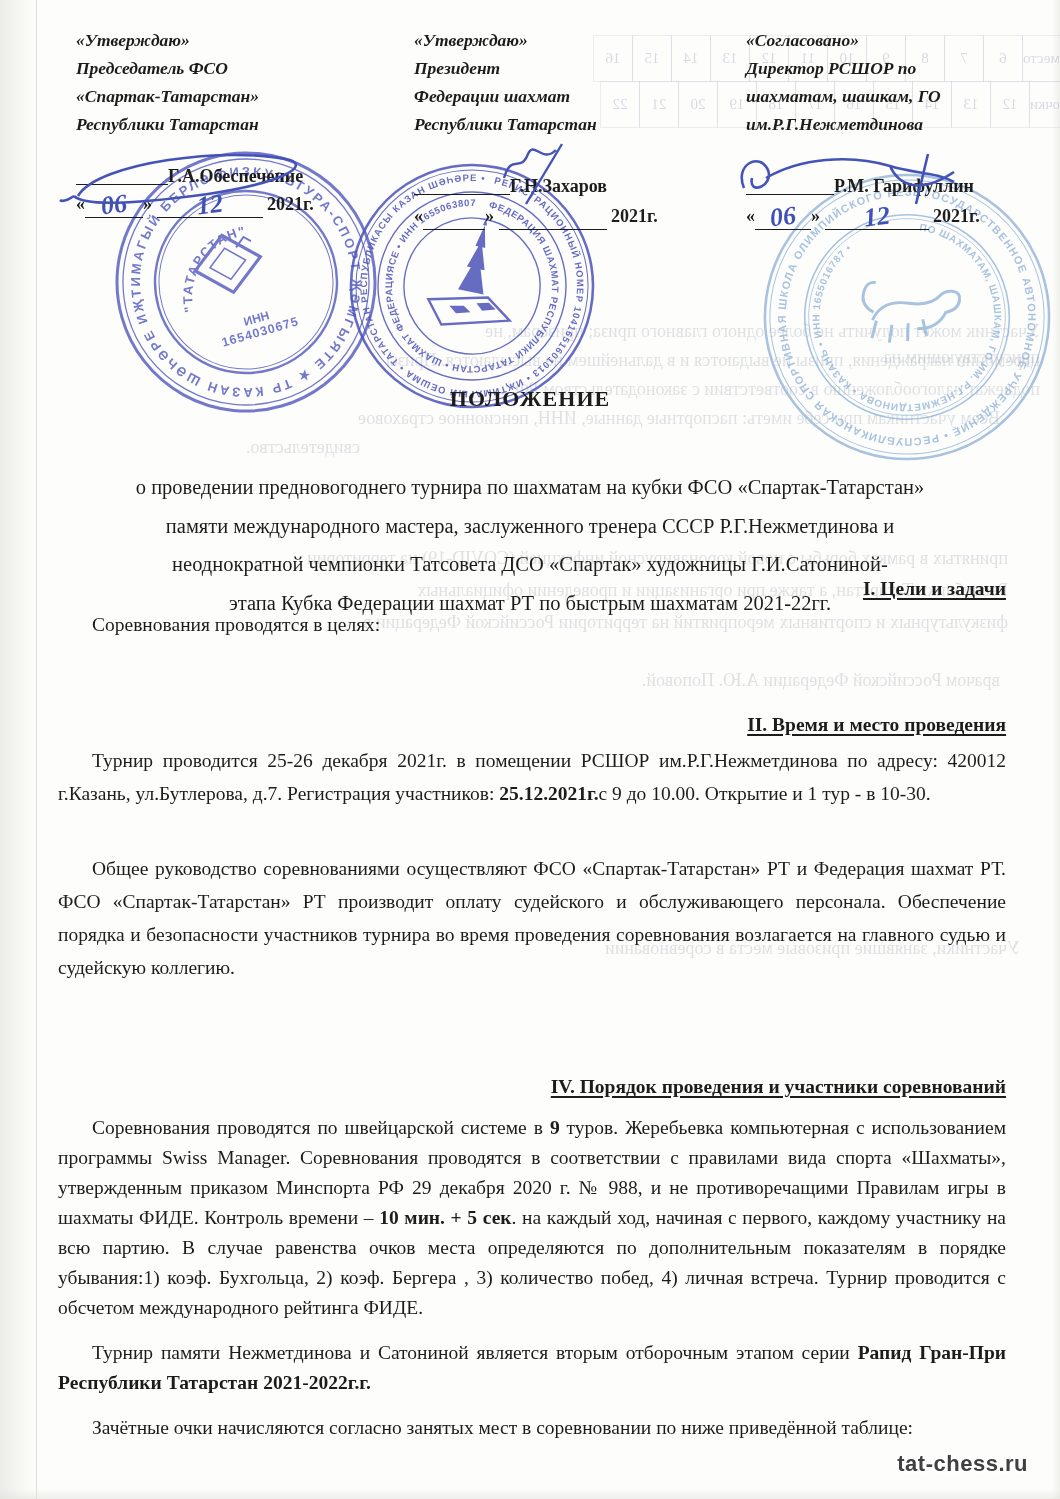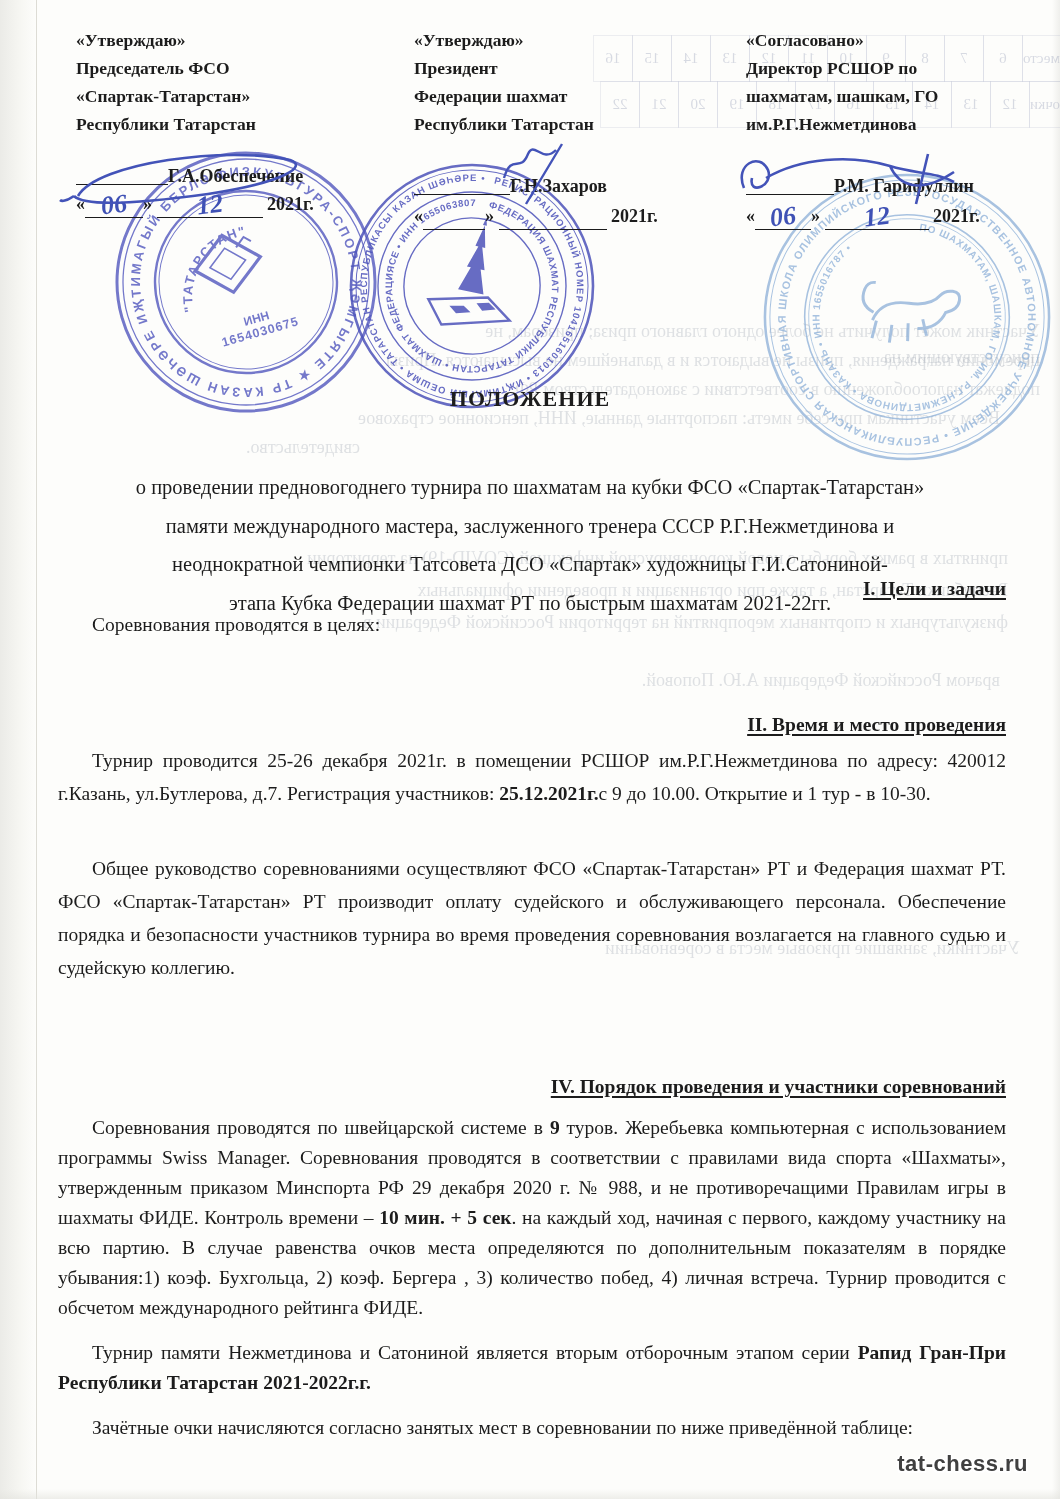--- a/index.html
+++ b/index.html
@@ -25,21 +25,21 @@
   .bleed-grid{position:absolute;z-index:1;transform:scaleX(-1);filter:blur(0.7px);
     opacity:.55;pointer-events:none;}
   .bleed-grid .brow{display:flex;}
   .bleed-grid .bcell{width:38px;height:45px;border:1px solid rgba(110,120,160,.22);
     margin-left:-1px;margin-top:-1px;display:flex;align-items:center;justify-content:center;
     font-size:15px;color:rgba(100,110,150,.45);}
   .bleed-grid .blabel{width:62px;}
 
   
   .approval{position:absolute;top:26px;z-index:3;font-weight:bold;
-    font-size:17.5px;line-height:28px;}
+    font-size:17.5px;line-height:28px;font-style:italic;}
   .approval div{white-space:nowrap;}
 
   
   .sigrow{position:absolute;z-index:3;font-weight:bold;font-size:18px;white-space:nowrap;}
   .blank{display:inline-block;border-bottom:1.6px solid #1b1b1b;height:20px;
     vertical-align:-3px;text-align:center;}
   .hand{font-style:italic;color:#3f51b5;font-size:26px;font-weight:bold;
     display:inline-block;transform:rotate(-7deg);line-height:0;}
 
   

